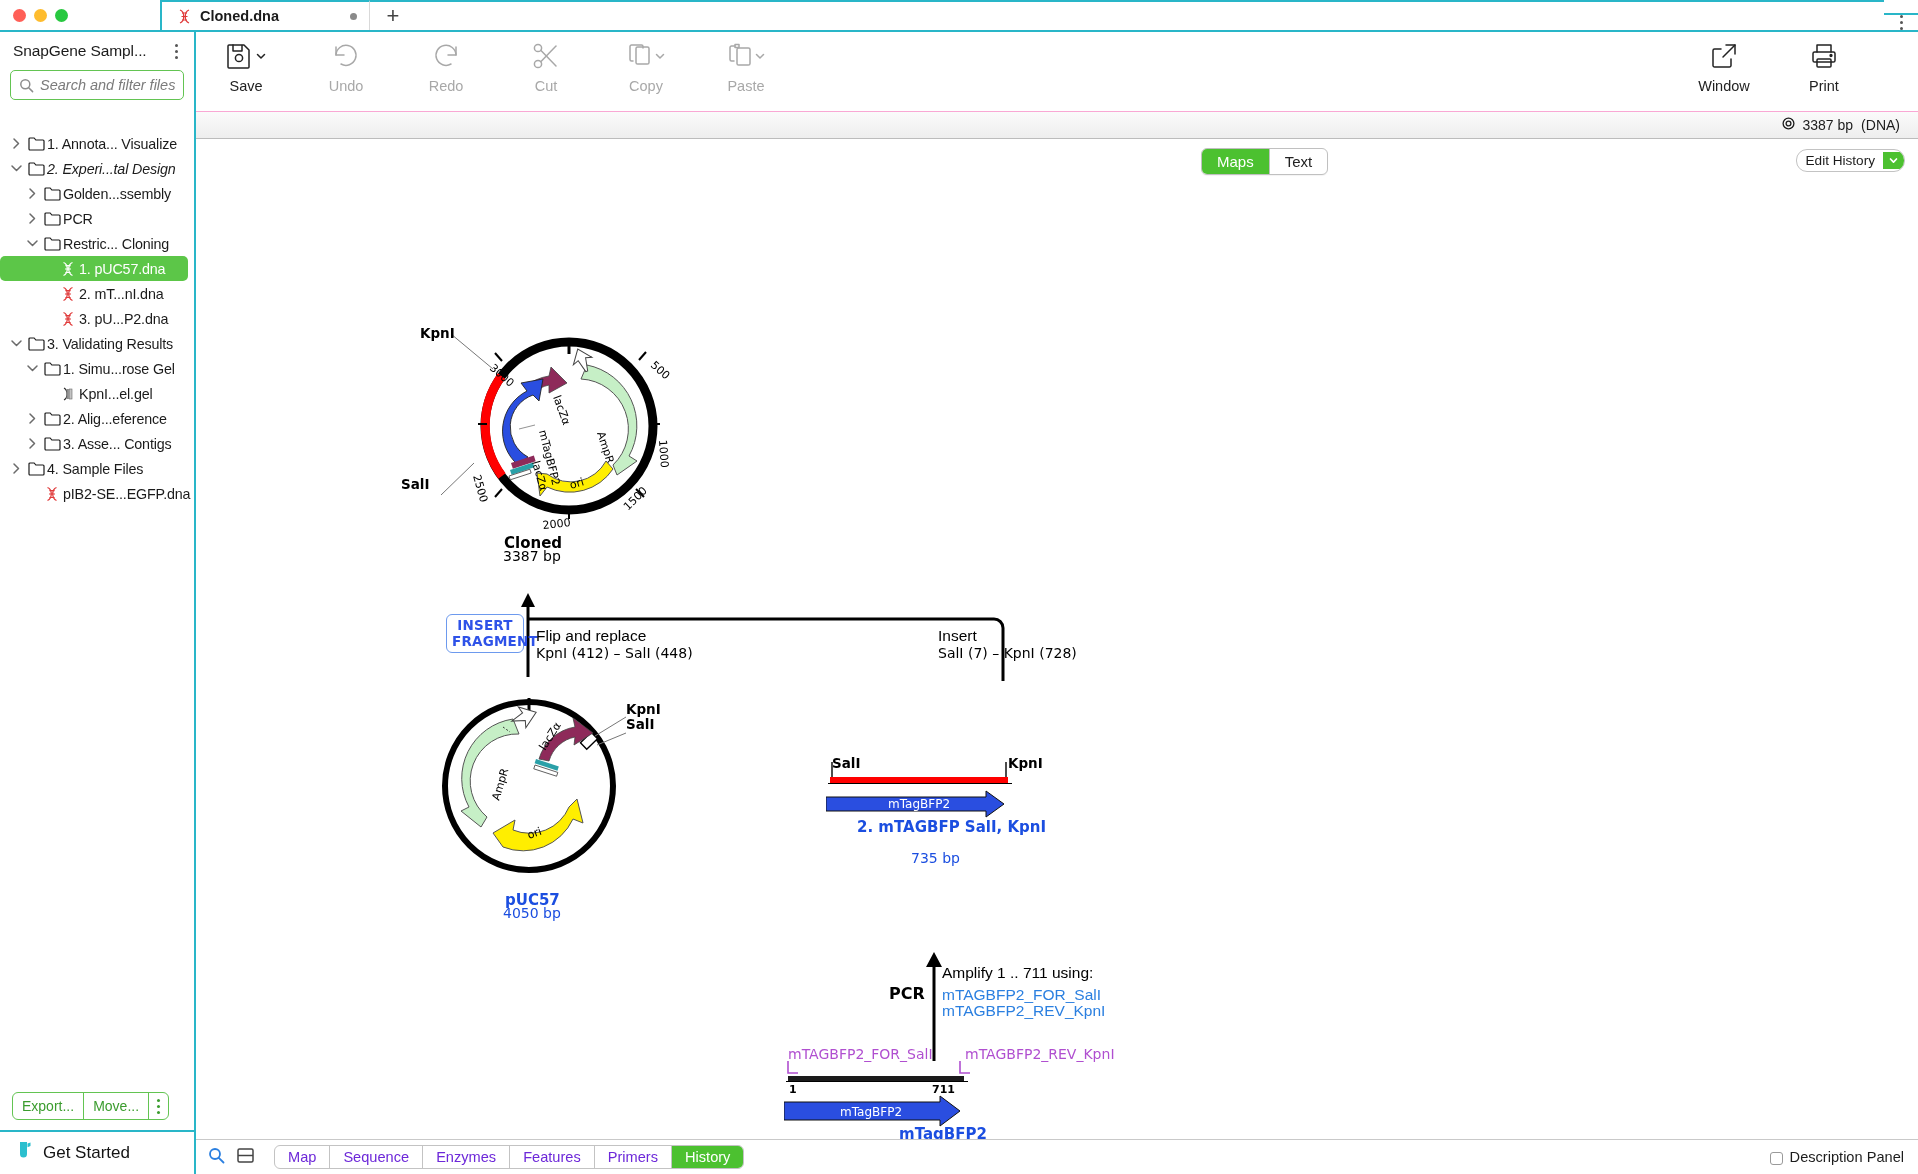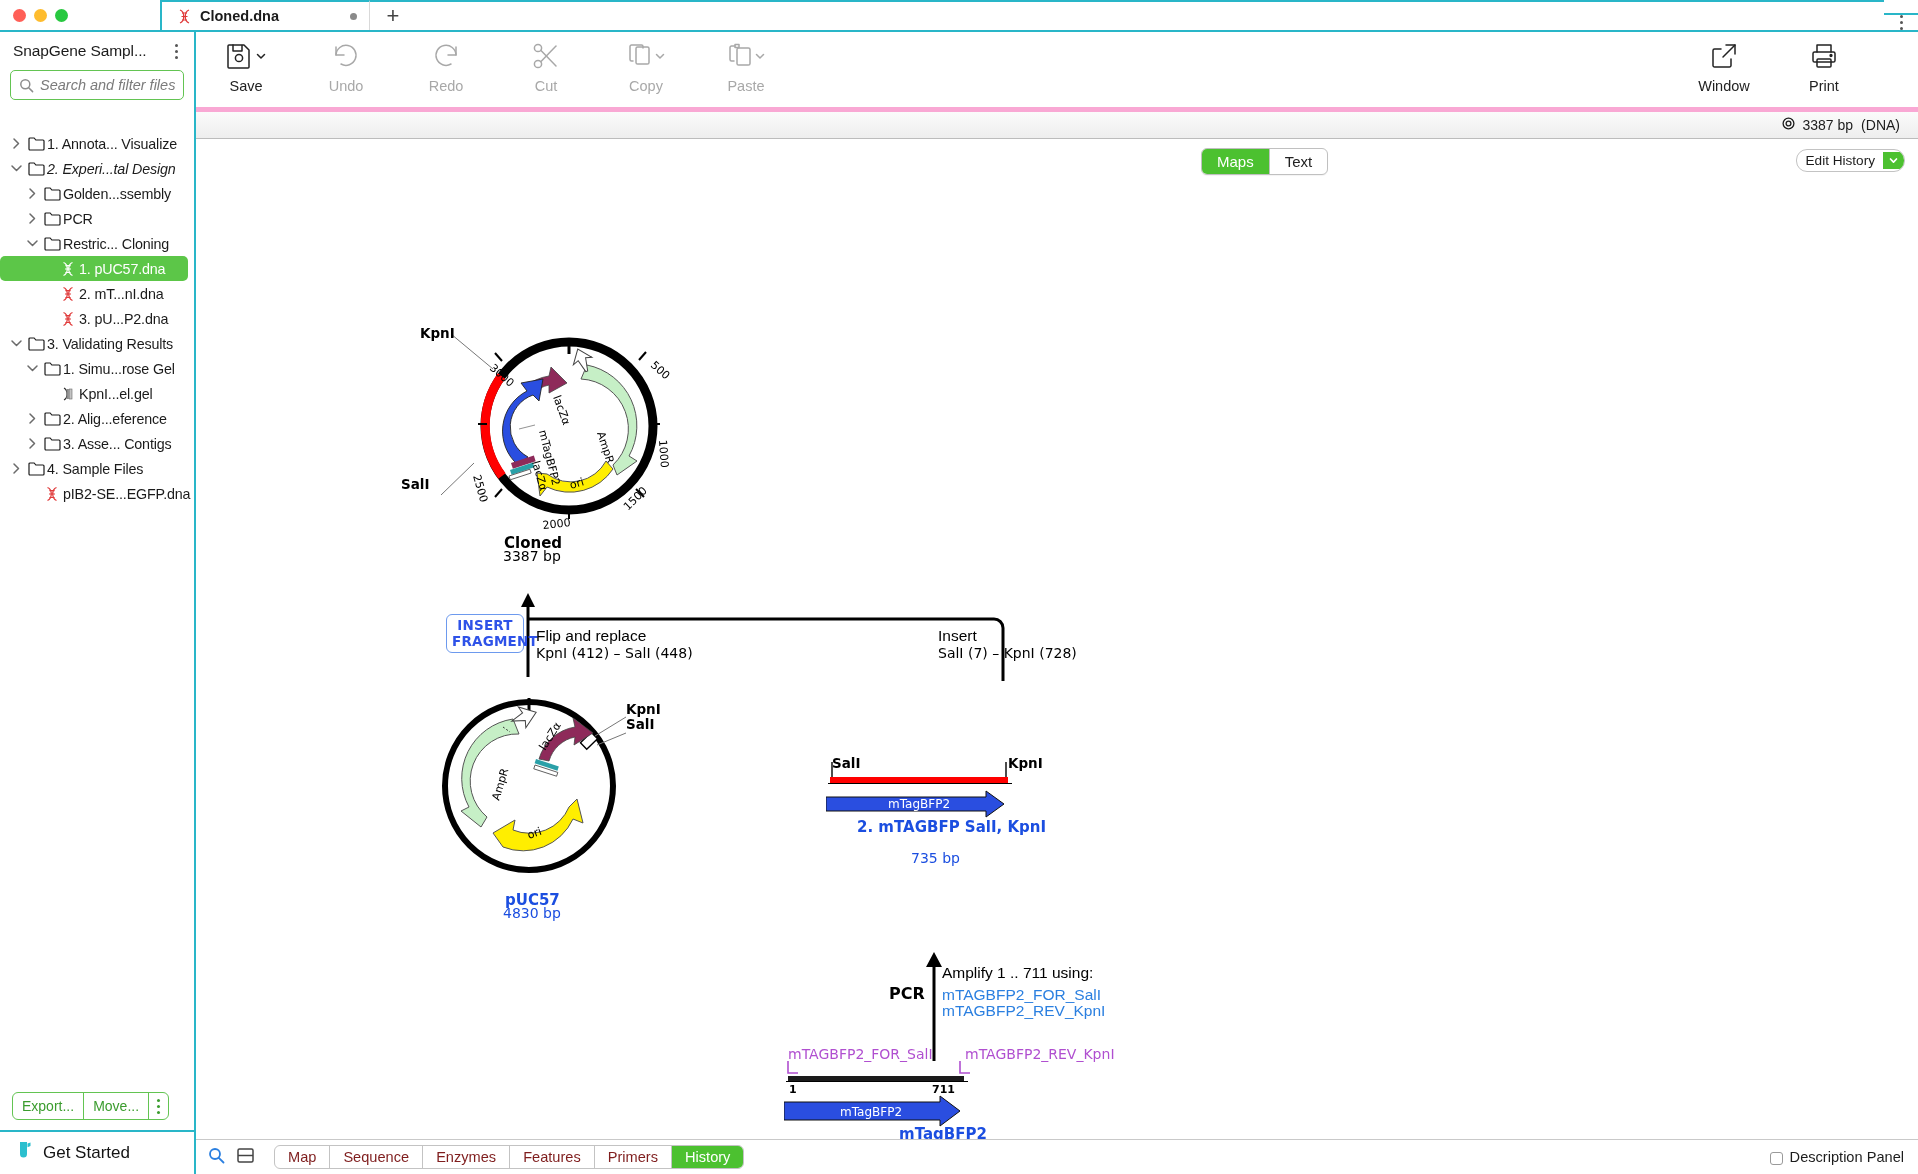--- a/index.html
+++ b/index.html
@@ -89,21 +89,21 @@
   }
   .btngroup > div:last-child { border-right: none; padding: 5px 8px; }
   .getstarted {
     height: 44px; border-top: 2px solid #29b6c8; display: flex; align-items: center;
     gap: 9px; padding-left: 16px; font-size: 17px; color: #141414;
   }
 
   
   .main { flex: 1; display: flex; flex-direction: column; min-width: 0; border-top: 2px solid #29b6c8; background: #fff; }
   .toolbar { height: 80px; flex: 0 0 80px; display: flex; align-items: flex-start;
-             padding: 9px 0 0 0; border-bottom: 5px solid #f9a8d4; position: relative; }
+             padding: 9px 0 0 0; border-bottom: 1px solid #f9a8d4; position: relative; }
   .tb-item {
     width: 100px; display: flex; flex-direction: column; align-items: center; gap: 7px;
     font-size: 14.5px; color: #222;
   }
   .tb-item.disabled { color: #a8a8a8; }
   .tb-item .glyph { height: 30px; display: flex; align-items: center; gap: 2px; }
   .tb-right { margin-left: auto; display: flex; padding-right: 44px; }
   .statusbar {
     height: 27px; flex: 0 0 27px; background: linear-gradient(#fbfbfb,#eeeeee);
     border-bottom: 1px solid #bcbcbc; display: flex; align-items: center; justify-content: flex-end;
@@ -130,21 +130,21 @@
 
   
   .bottombar {
     height: 35px; flex: 0 0 35px; border-top: 1px solid #c9c9c9; display: flex; align-items: center;
     padding: 0 14px 0 12px; gap: 12px; background: #fff;
   }
   .tabs {
     display: inline-flex; border: 1px solid #c3c3c3; border-radius: 6px; overflow: hidden;
     background: #fff; margin-left: 8px;
   }
-  .tabs div { padding: 3px 13px; font-size: 14.6px; color: #7f1d1d; }
+  .tabs div { padding: 3px 13px; font-size: 14.6px; color: #6d28d9; }
   .tabs div + div { border-left: 1px solid #c3c3c3; }
   .tabs div.on { background: #4cc130; color: #fff; }
   .descpanel { margin-left: auto; display: flex; align-items: flex-end; gap: 7px; font-size: 14.6px; color: #1c1c1c; }
   .cbx { width: 13px; height: 13px; border: 1.3px solid #9a9a9a; border-radius: 3px; background: #fff; }
 
   
   .lbl { position: absolute; white-space: nowrap; }
   .bold-s { font-weight: bold; font-size: 13.5px; color: #000; font-family: "DejaVu Sans", sans-serif; }
   .cap-b { color: #1b4ee0; font-weight: bold; font-size: 15px; font-family: "DejaVu Sans", sans-serif; }
   .cap-n { color: #1b4ee0; font-size: 14px; font-family: "DejaVu Sans", sans-serif; }
@@ -655,21 +655,21 @@
           <text x="88" y="150" font-family="DejaVu Sans" font-size="11" fill="#000" transform="rotate(-20,88,150)">ori</text>
 
           <path d="M 98 70 A 45 45 0 0 1 134 38 L 132 29 L 152 44 L 133 56 L 134 48 A 34 34 0 0 0 108 72 Z" fill="#8e2a5a" stroke="#444" stroke-width="0.8"></path>
           <text x="104" y="62" font-family="DejaVu Sans" font-size="11" fill="#000" transform="rotate(-58,104,62)">lacZα</text>
           <rect x="95" y="70" width="24" height="4.5" fill="#2aa0a8" transform="rotate(18,95,70)"></rect>
           <rect x="94" y="76" width="24" height="4" fill="#fff" stroke="#333" stroke-width="0.7" transform="rotate(18,94,76)"></rect>
         </svg>
         <div class="lbl bold-s" style="left:430px; top:562px;">KpnI</div>
         <div class="lbl bold-s" style="left:430px; top:577px;">SalI</div>
         <div class="lbl cap-b" style="left:309px; top:752px;">pUC57</div>
-        <div class="lbl cap-n" style="left:307px; top:766px;">4830 bp</div>
+        <div class="lbl cap-n" style="left:307px; top:766px;">4050 bp</div>
 
         <svg width="230" height="70" viewBox="0 0 230 70" style="position:absolute; left:630px; top:620px;">
           <line x1="6" y1="3" x2="6" y2="18" stroke="#000" stroke-width="1.4"></line>
           <line x1="180" y1="3" x2="180" y2="18" stroke="#000" stroke-width="1.4"></line>
           <rect x="4" y="18" width="178" height="6" fill="#ff0000"></rect>
           <line x1="2" y1="24.5" x2="186" y2="24.5" stroke="#000" stroke-width="1.2"></line>
           <path d="M 0 38 L 160 38 L 160 32 L 178 45 L 160 58 L 160 52 L 0 52 Z" fill="#2a4ee0" stroke="#111" stroke-width="1"></path>
           <text x="62" y="49" font-family="DejaVu Sans" font-size="12" fill="#ffffff">mTagBFP2</text>
         </svg>
         <div class="lbl bold-s" style="left:636px; top:616px;">SalI</div>

